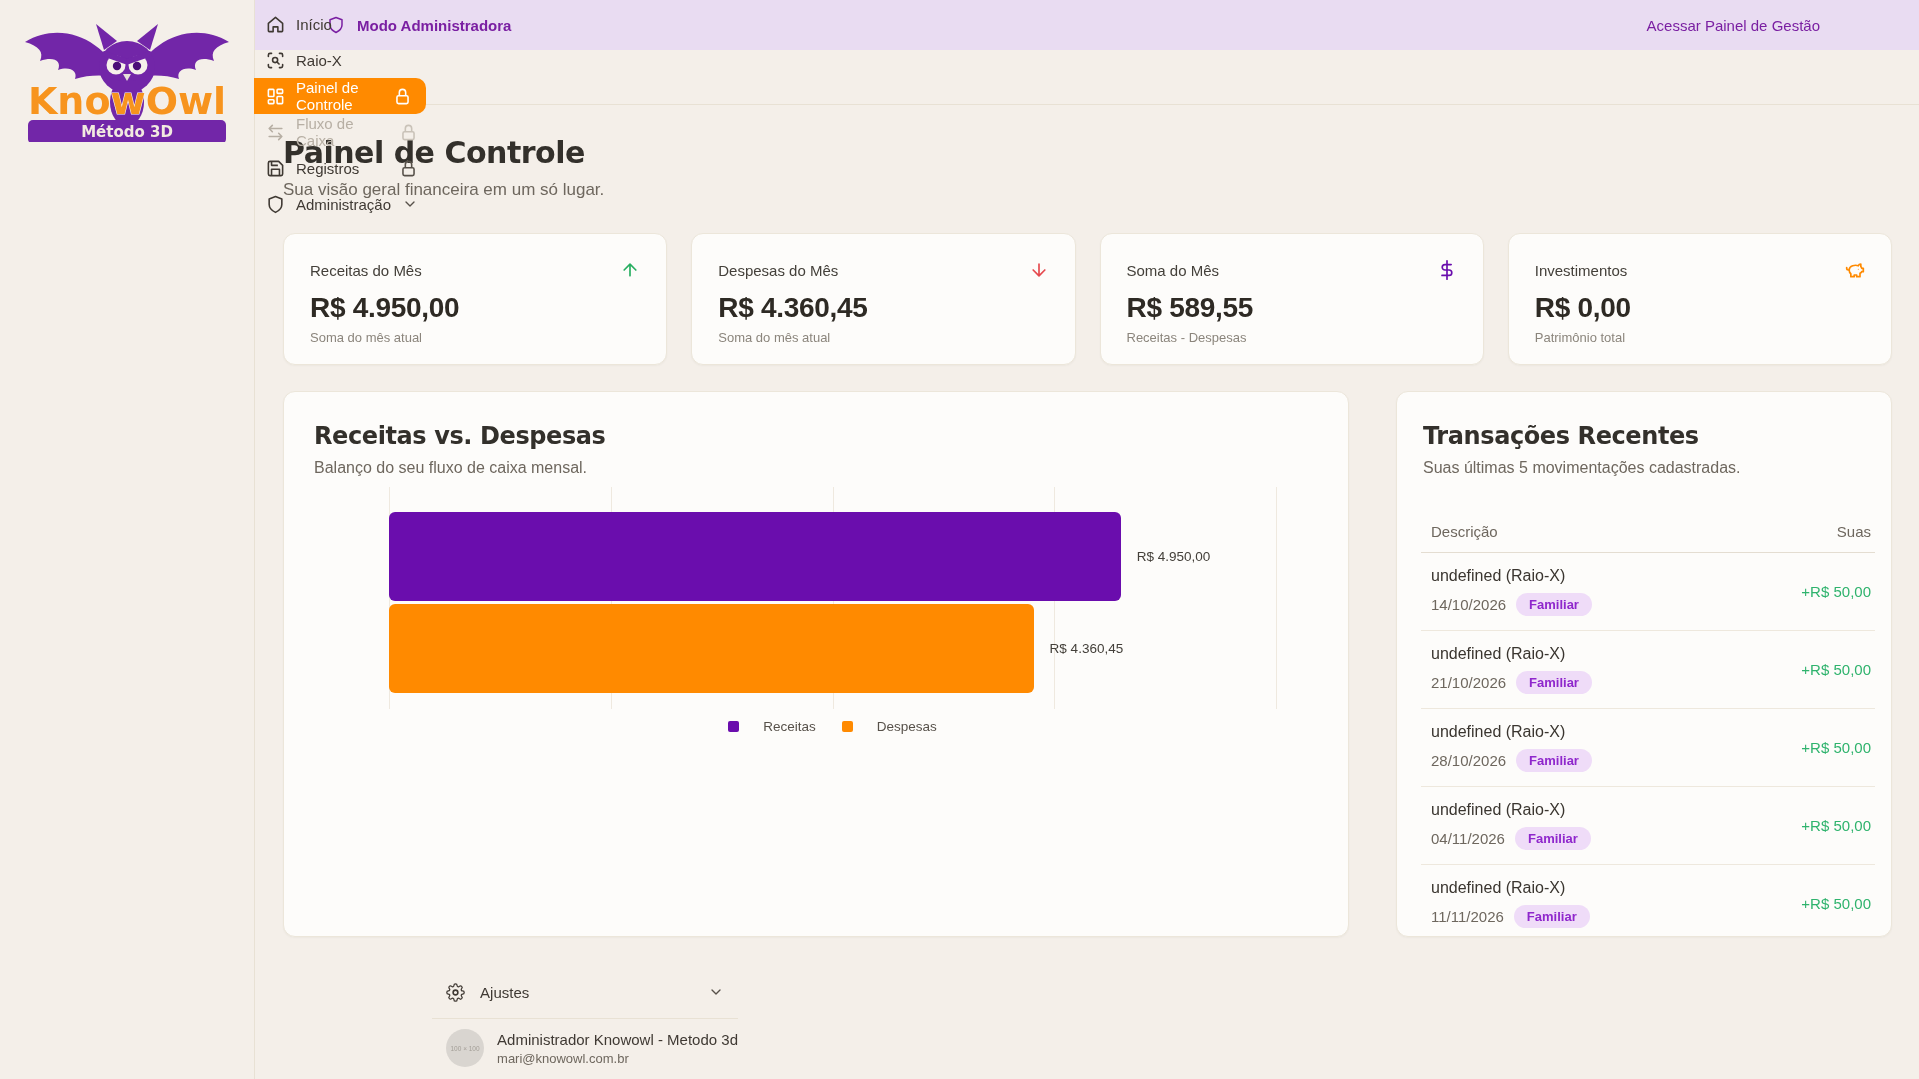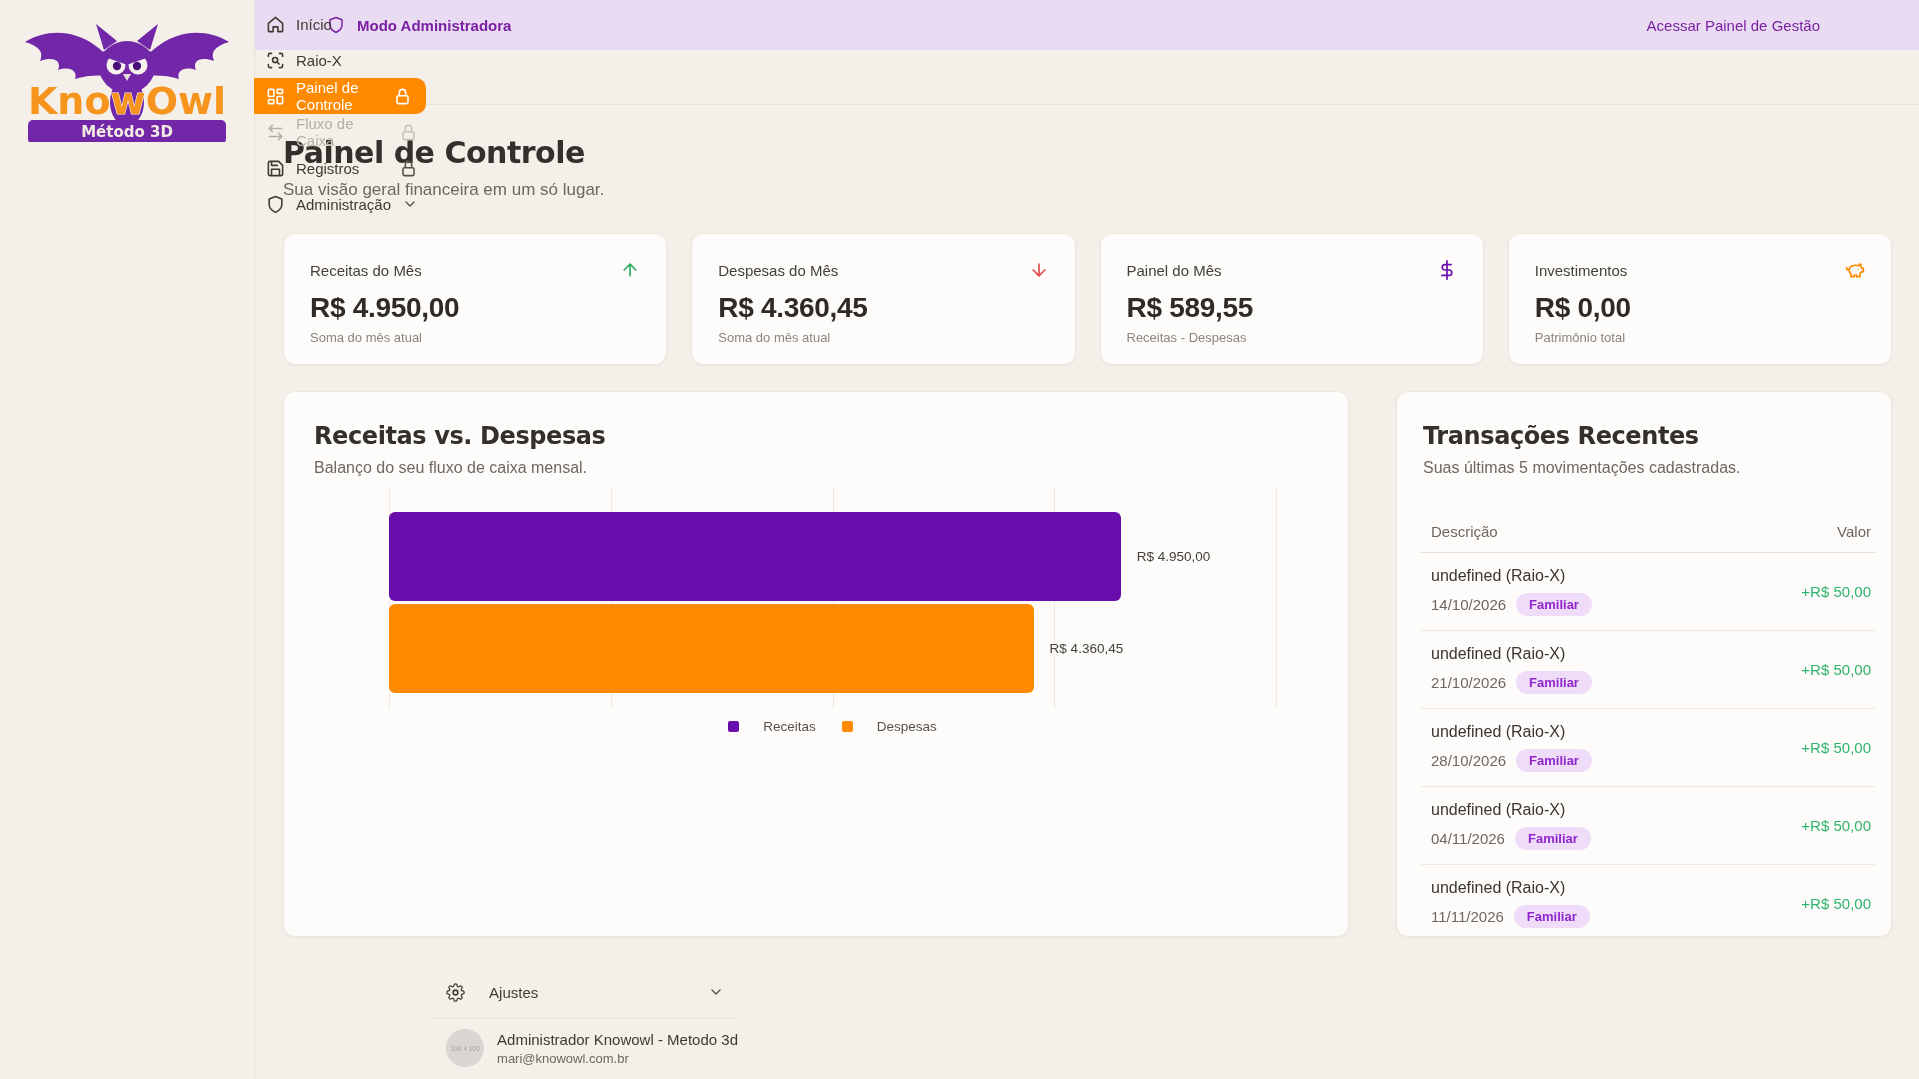--- a/index.html
+++ b/index.html
@@ -17,21 +17,21 @@
   .nav-item svg { width:19px; height:19px; flex:0 0 auto; }
   .nav-item .grow { flex:1; }
   .nav-item.active { background:#ff8a00; color:#ffffff; border-radius:0 10px 10px 0; margin-right:6px; font-weight:500; }
   .nav-item.active svg { color:#ffffff; }
   .nav-item.disabled { color:#b7afa4; }
   .lock-dark { color:#57514a; }
   .lock-muted { color:#c9c2b8; }
   .lock-white { color:#ffffff; }
   .chev { color:#57514a; }
   .sidebar-bottom { margin-top:auto; }
-  .settings-row { height:36px; display:flex; align-items:center; gap:24px; padding:0 14px 0 14px;
+  .settings-row { height:36px; display:flex; align-items:center; gap:15px; padding:0 14px 0 14px;
                   font-size:15px; color:#3f3933; cursor:pointer; }
   .settings-row svg { width:19px; height:19px; }
   .settings-row .grow { flex:1; }
   .side-divider { border-top:1px solid #e8e1d4; margin-top:8px; }
   .user-row { display:flex; align-items:center; gap:13px; padding:10px 0 12px 14px; white-space:nowrap; }
   .avatar { width:38px; height:38px; border-radius:50%; background:#d9d5d0; color:#a39e97;
             display:flex; align-items:center; justify-content:center; font-size:6.5px; flex:0 0 auto; }
   .user-name { font-size:15px; color:#3f3933; }
   .user-email { font-size:13px; color:#6e675e; margin-top:3px; }
 
@@ -246,21 +246,21 @@
             <span class="stat-label">Despesas do Mês</span>
             <svg class="ic-red" viewBox="0 0 24 24">
                 <path d="M12 5v14 M19 12l-7 7-7-7" fill="none" stroke="currentColor" stroke-width="2" stroke-linecap="round" stroke-linejoin="round"></path>
               </svg>
           </div>
           <div class="stat-value">R$ 4.360,45</div>
           <div class="stat-note">Soma do mês atual</div>
         </div>
         <div class="stat-card">
           <div class="stat-head">
-            <span class="stat-label">Painel do Mês</span>
+            <span class="stat-label">Soma do Mês</span>
             <svg class="ic-purple" viewBox="0 0 24 24">
                 <path d="M12 1v22 M17 5.5H9.5a3.25 3.25 0 0 0 0 6.5h5a3.25 3.25 0 0 1 0 6.5H6" fill="none" stroke="currentColor" stroke-width="2" stroke-linecap="round"></path>
               </svg>
           </div>
           <div class="stat-value">R$ 589,55</div>
           <div class="stat-note">Receitas - Despesas</div>
         </div>
         <div class="stat-card">
           <div class="stat-head">
             <span class="stat-label">Investimentos</span>
@@ -305,21 +305,21 @@
           </div>
         </div>
 
         <div class="card trans-card">
           <div class="titles">
             <div class="section-title">Transações Recentes</div>
             <div class="section-sub">Suas últimas 5 movimentações cadastradas.</div>
           </div>
           <div class="tbl-head">
             <span>Descrição</span>
-            <span>Valor</span>
+            <span>Suas</span>
           </div>
 
           <div class="t-row">
             <div>
               <div class="t-desc">undefined (Raio-X)</div>
               <div class="t-meta">
                 <span class="t-date">14/10/2026</span>
                 <span class="t-badge">Familiar</span>
               </div>
             </div>

